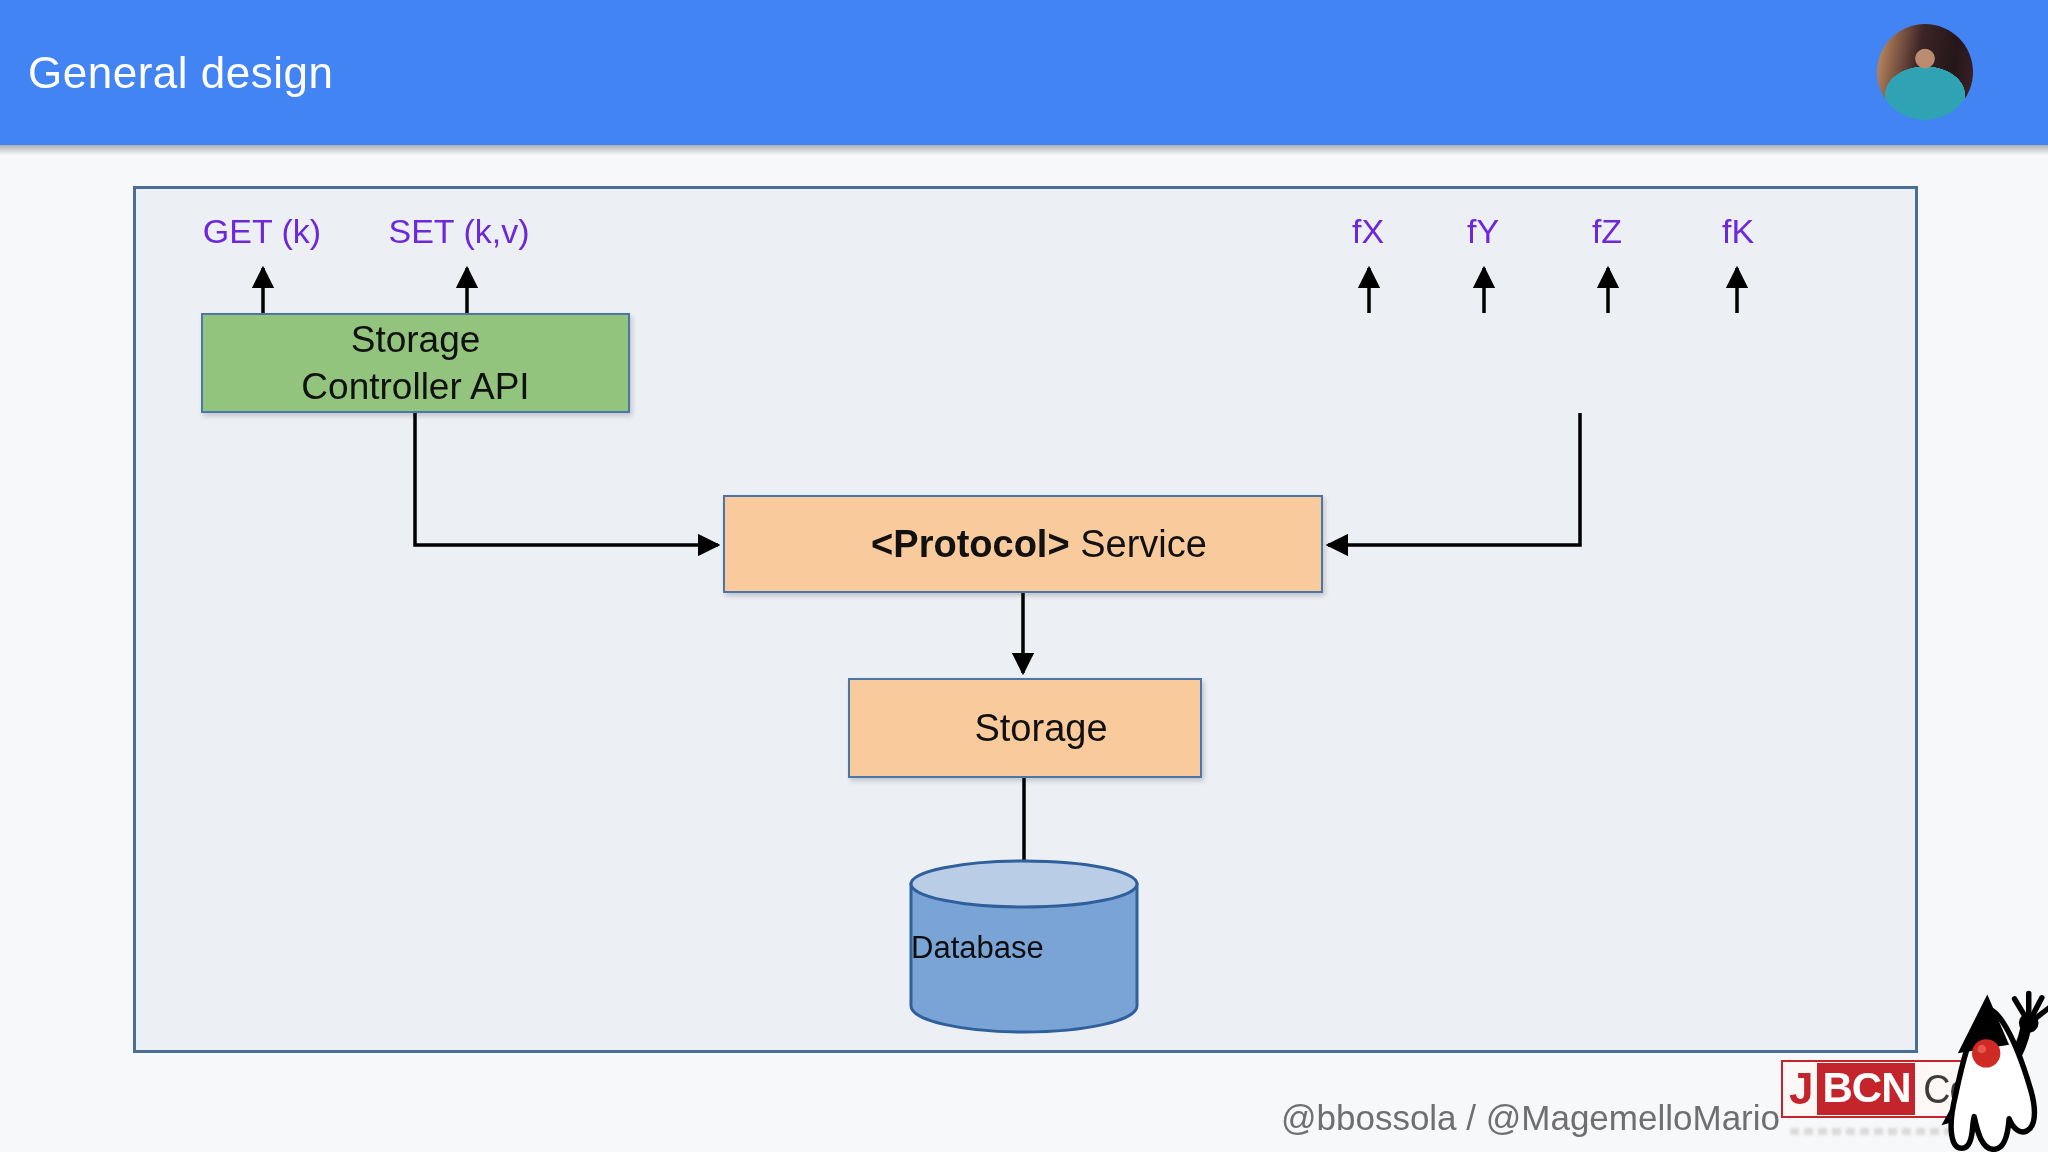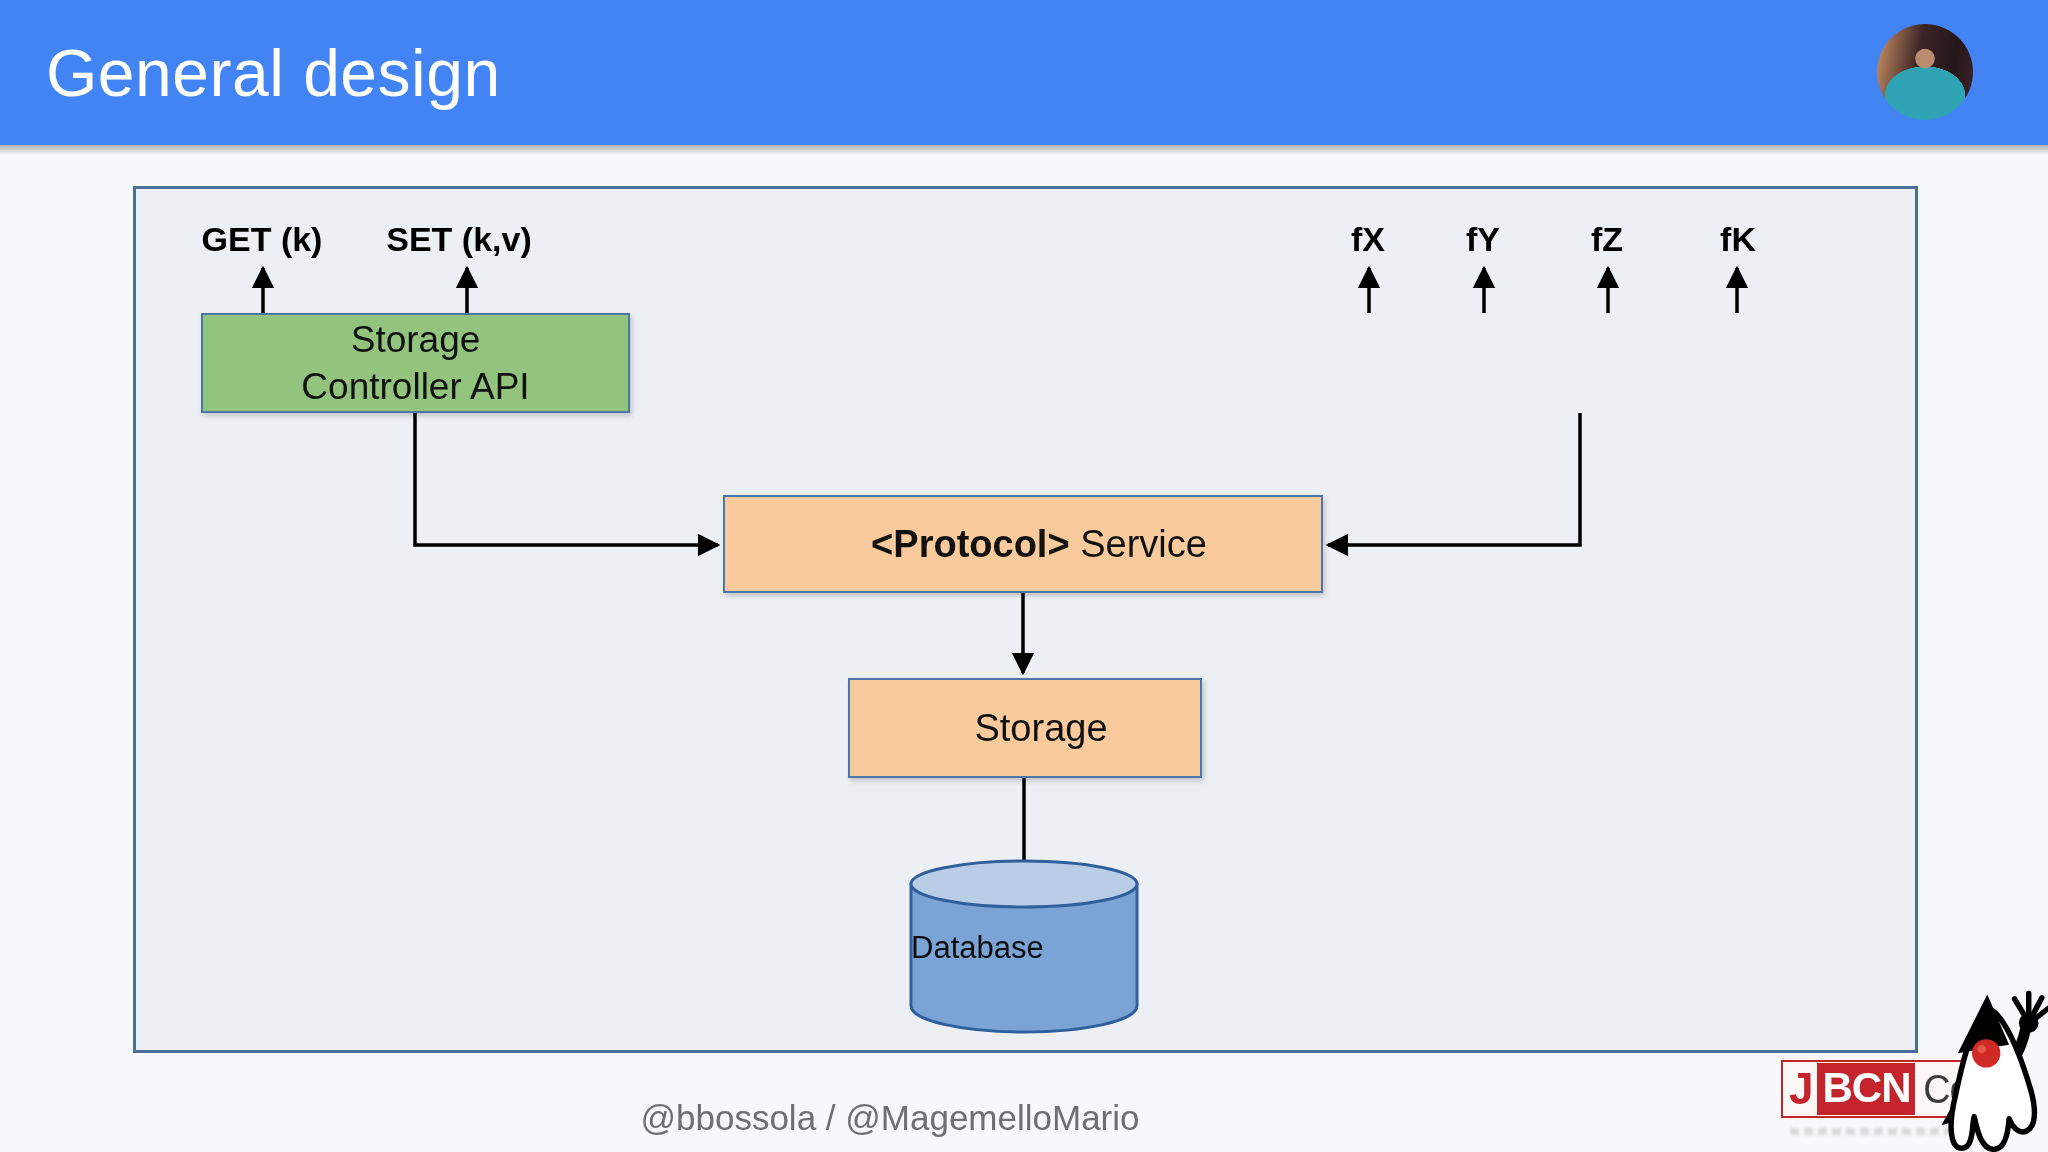--- a/index.html
+++ b/index.html
@@ -11,21 +11,21 @@
   
   .header{
     position:absolute;left:0;top:0;width:2048px;height:145px;
     background:#4284f3;display:flex;align-items:center;
   }
   .header:after{
     content:"";position:absolute;left:0;top:145px;width:100%;height:10px;
     background:linear-gradient(to bottom,rgba(60,60,60,.38),rgba(60,60,60,0));
   }
   .header-title{
-    margin-left:46px;color:#ffffff;font-size:66px;font-weight:400;letter-spacing:.5px;
+    margin-left:28px;color:#ffffff;font-size:44px;font-weight:400;letter-spacing:.5px;
   }
   .avatar{
     position:absolute;left:1877px;top:24px;width:96px;height:96px;border-radius:50%;
     overflow:hidden;
     background:
       radial-gradient(circle at 50% 36%, #b98b6f 0 12%, rgba(185,139,111,0) 13%),
       radial-gradient(ellipse 42% 30% at 50% 74%, #2fa3b4 0 99%, rgba(47,163,180,0) 100%),
       linear-gradient(100deg, #c9976a 0%, #8a5f48 20%, #3b2426 42%, #241619 75%, #40232b 100%);
   }
   
@@ -40,30 +40,30 @@
     color:#111;box-shadow:2px 3px 5px rgba(0,0,0,.18);
   }
   .node.green{background:#93c47d;}
   .node.orange{background:#f9cb9c;padding-left:32px;}
   .node-storage-controller{left:201px;top:313px;width:429px;height:100px;font-size:37px;line-height:47px;flex-direction:column;}
   .node-protocol-controller{left:1281px;top:313px;width:599px;height:100px;font-size:38px;}
   .node-protocol-service{left:723px;top:495px;width:600px;height:98px;font-size:38px;}
   .node-storage{left:848px;top:678px;width:354px;height:100px;font-size:38px;}
   .bold{font-weight:700;}
   .call-label{
-    position:absolute;transform:translateX(-50%);top:220px;
-    font-size:34px;font-weight:700;color:#000000;white-space:nowrap;
+    position:absolute;transform:translateX(-50%);top:212px;
+    font-size:34px;font-weight:400;color:#6d28d9;white-space:nowrap;
   }
   .db-label{
     position:absolute;left:911px;top:930px;width:226px;text-align:left;
     font-size:31px;color:#0d0d0d;
   }
   
   .footer-credits{
-    position:absolute;left:0;top:1098px;width:1780px;text-align:center;
+    position:absolute;left:0;top:1098px;width:1780px;text-align:right;
     color:#6f6f6f;font-size:35px;
   }
   
   .jbcn{
     position:absolute;left:1781px;top:1060px;height:58px;
     display:flex;align-items:center;background:#fdf7f6;
     border:2px solid #c4242b;box-sizing:border-box;padding:0 8px 0 6px;gap:5px;
   }
   .jbcn-j{color:#c4242b;font-weight:700;font-size:44px;letter-spacing:-1px;}
   .jbcn-bcn{background:#c4242b;color:#ffffff;font-weight:700;font-size:42px;

